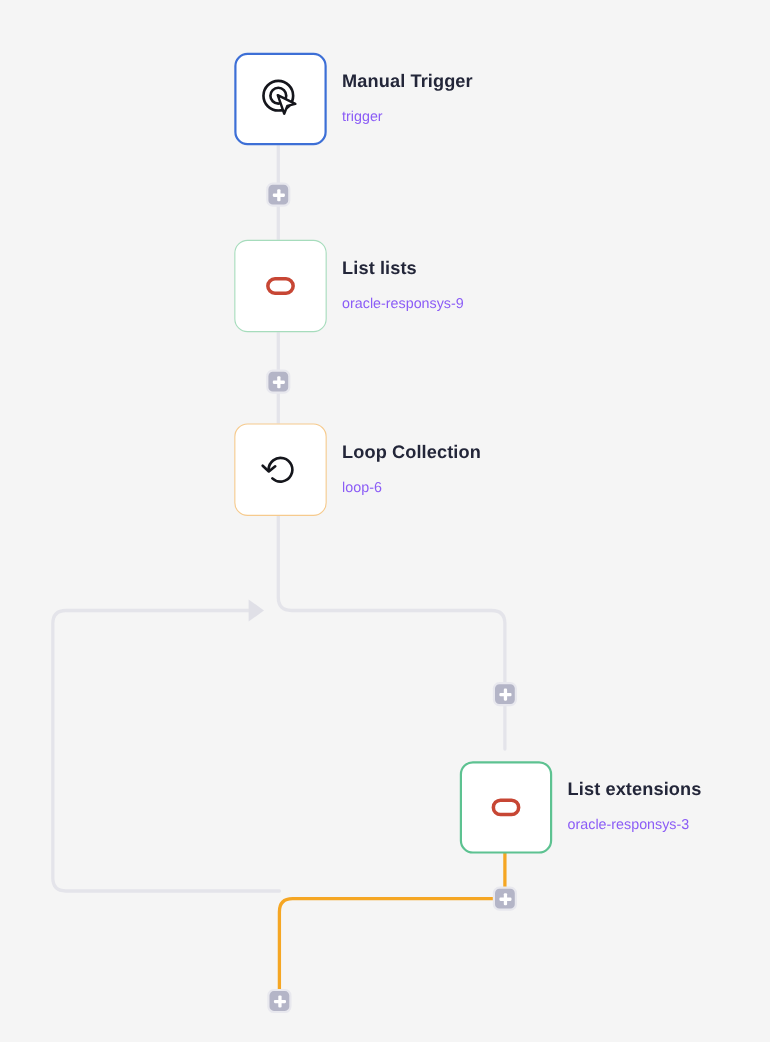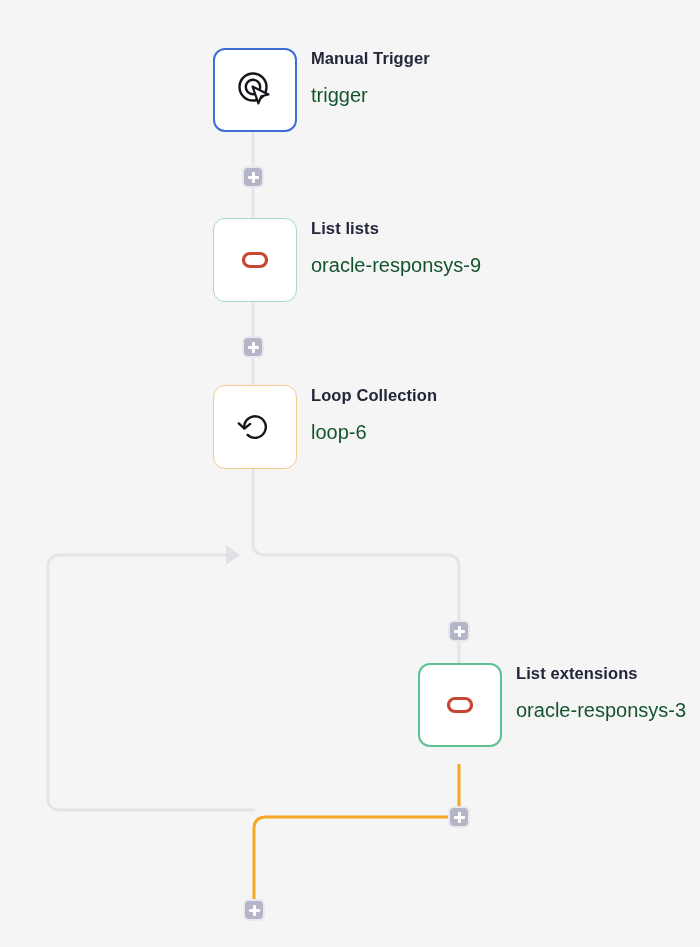--- a/index.html
+++ b/index.html
@@ -26,21 +26,21 @@
     top: 0;
     width: 700px;
     height: 947px;
     pointer-events: none;
   }
 
   
   .node {
     position: absolute;
     display: flex;
-    align-items: flex-start;
+    align-items: center;
   }
   .node-box {
     width: 84px;
     height: 84px;
     box-sizing: border-box;
     background: #ffffff;
     border-radius: 12px;
     display: flex;
     align-items: center;
     justify-content: center;
@@ -59,23 +59,23 @@
     white-space: nowrap;
   }
   .node-title {
     font-size: 16.5px;
     font-weight: bold;
     color: #232639;
     letter-spacing: 0.1px;
     line-height: 1.25;
   }
   .node-sub {
-    font-size: 20px;
+    font-size: 13px;
     font-weight: normal;
-    color: #14532d;
+    color: #8b5cf6;
     line-height: 1.45;
     margin-top: 12px;
   }
 
   
   .plus {
     position: absolute;
     width: 22px;
     height: 22px;
     border-radius: 6px;
@@ -157,21 +157,21 @@
           <path d="M5.8,18.4 L11.4,23.6 L17.2,18.9" fill="none" stroke="#15161c" stroke-width="2.4" stroke-linecap="round" stroke-linejoin="round"></path>
         </svg>
       </span>
     </div>
     <div class="node-text">
       <span class="node-title">Loop Collection</span>
       <span class="node-sub">loop-6</span>
     </div>
   </div>
 
-  <div class="node" style="left:418px; top:663px;">
+  <div class="node" style="left:418px; top:692px;">
     <div class="node-box green-on">
       <span>
         <svg class="icon-svg" width="44" height="44" viewBox="0 0 44 44">
           <rect x="10.5" y="15.5" width="23" height="13" rx="6.5" ry="6.5" fill="none" stroke="#c74634" stroke-width="3.2"></rect>
         </svg>
       </span>
     </div>
     <div class="node-text">
       <span class="node-title">List extensions</span>
       <span class="node-sub">oracle-responsys-3</span>

